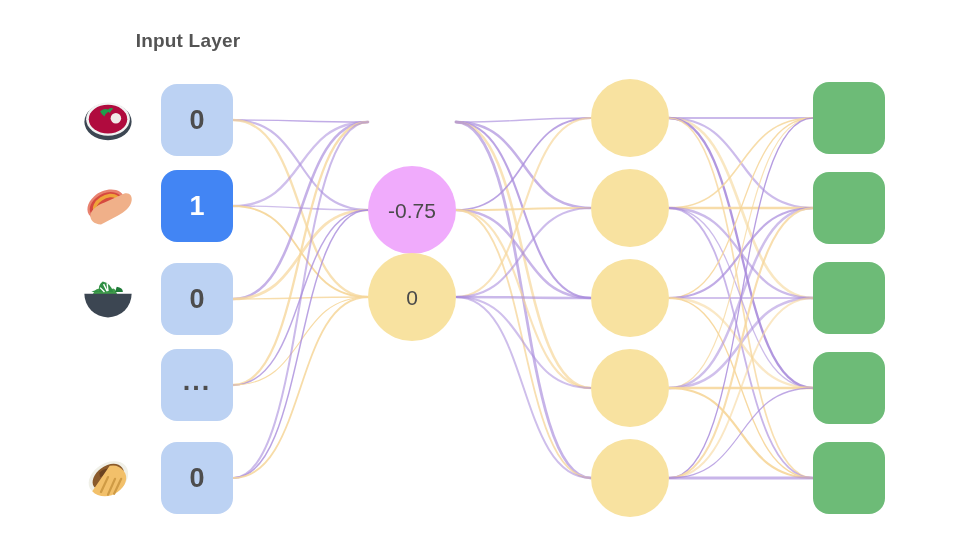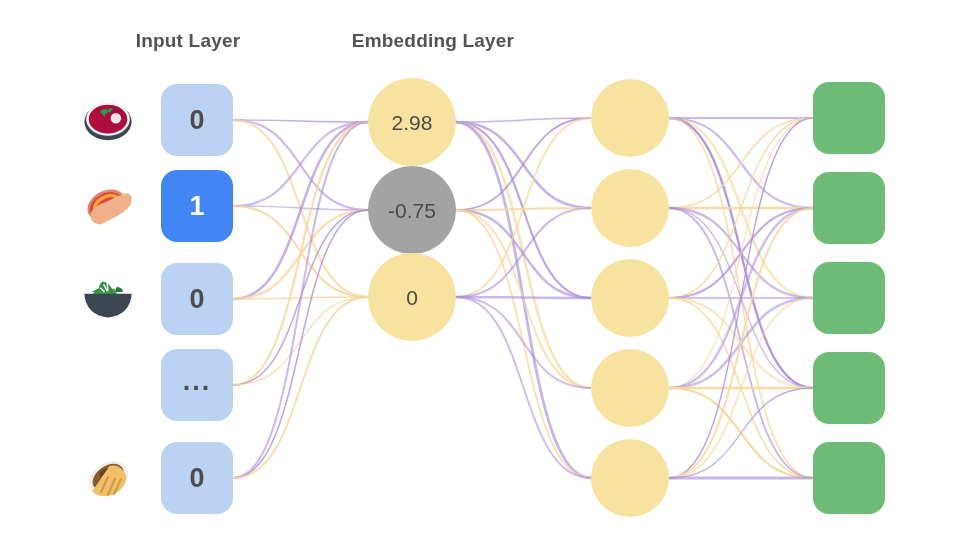--- a/index.html
+++ b/index.html
@@ -118,21 +118,20 @@
     background: #6DBB77;
     transform: translate(-50%, -50%);
   }
 </style>
 </head>
 <body>
 
 <div id="stage">
 
   <div class="layer-title" style="left:188px; top:30px;">Input Layer</div>
-  <div class="layer-title" style="left:433px; top:30px;">Embedding Layer</div>
 
   <svg id="edges" viewBox="0 0 960 540" xmlns="http://www.w3.org/2000/svg">
     <g id="edge-group-1">
         <path d="M 233 120 C 307.25 120, 293.75 122, 368 122" fill="none" stroke="#A98CDC" stroke-width="1.28" stroke-opacity="0.72" stroke-linecap="round"></path>
         <path d="M 233 120 C 307.25 120, 293.75 210, 368 210" fill="none" stroke="#A98CDC" stroke-width="2.17" stroke-opacity="0.60" stroke-linecap="round"></path>
         <path d="M 233 120 C 307.25 120, 293.75 297, 368 297" fill="none" stroke="#F6D79C" stroke-width="2.29" stroke-opacity="0.76" stroke-linecap="round"></path>
         <path d="M 233 206 C 307.25 206, 293.75 122, 368 122" fill="none" stroke="#A98CDC" stroke-width="2.37" stroke-opacity="0.55" stroke-linecap="round"></path>
         <path d="M 233 206 C 307.25 206, 293.75 210, 368 210" fill="none" stroke="#A98CDC" stroke-width="1.40" stroke-opacity="0.56" stroke-linecap="round"></path>
         <path d="M 233 206 C 307.25 206, 293.75 297, 368 297" fill="none" stroke="#F6D79C" stroke-width="1.80" stroke-opacity="0.95" stroke-linecap="round"></path>
         <path d="M 233 299 C 307.25 299, 293.75 122, 368 122" fill="none" stroke="#A98CDC" stroke-width="2.57" stroke-opacity="0.68" stroke-linecap="round"></path>
@@ -243,24 +242,21 @@
   <div class="input-box" style="left: 197px; top: 299px; background: rgb(188, 210, 243);">
     <span class="val">0</span>
   </div>
   <div class="input-box" style="left: 197px; top: 385px; background: rgb(188, 210, 243);">
     <span class="val ellipsis">...</span>
   </div>
   <div class="input-box" style="left: 197px; top: 478px; background: rgb(188, 210, 243);">
     <span class="val">0</span>
   </div>
 
-  <div class="embed-node" style="left: 412px; top: 122px; background: rgb(248, 226, 160);">
-    <span class="val">2.98</span>
-  </div>
-  <div class="embed-node" style="left: 412px; top: 210px; background: #a3a3a3; text-align: right;">
+  <div class="embed-node" style="left: 412px; top: 210px; background: #f0abfc; text-align: right;">
     <span class="val">-0.75</span>
   </div>
   <div class="embed-node" style="left: 412px; top: 297px; background: rgb(248, 226, 160);">
     <span class="val">0</span>
   </div>
 
   <div class="hidden-node" style="left: 630px; top: 118px; background: rgb(248, 226, 160);"></div>
   <div class="hidden-node" style="left: 630px; top: 208px; background: rgb(248, 226, 160);"></div>
   <div class="hidden-node" style="left: 630px; top: 298px; background: rgb(248, 226, 160);"></div>
   <div class="hidden-node" style="left: 630px; top: 388px; background: rgb(248, 226, 160);"></div>

